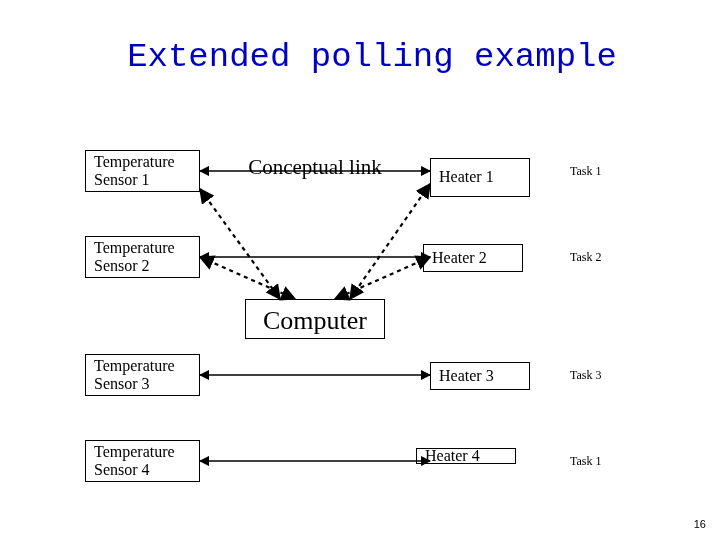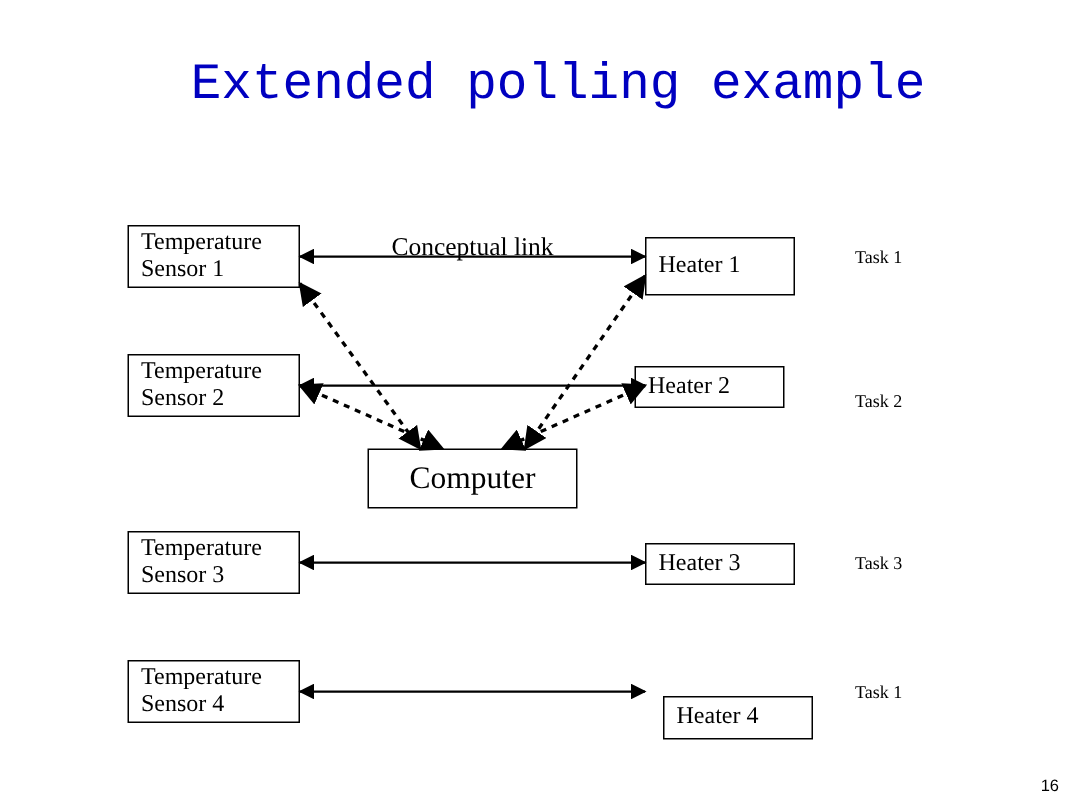--- a/index.html
+++ b/index.html
@@ -38,33 +38,33 @@
   }
   .heater-box {
     justify-content: flex-start;
   }
   .task {
     position: absolute;
     font-size: 12px;
   }
   .conceptual {
     position: absolute;
-    font-size: 17px;
+    font-size: 21px;
     text-align: center;
   }
   .computer-box {
     position: absolute;
     box-sizing: border-box;
     border: 1.5px solid #000;
     background: #fff;
     display: flex;
     align-items: flex-start;
     justify-content: center;
     padding-top: 6px;
-    font-size: 21px;
+    font-size: 26px;
   }
   .page-num {
     position: absolute;
     right: 14px;
     bottom: 10px;
     font-size: 11px;
     font-family: Arial, sans-serif;
   }
   svg.lines {
     position: absolute;
@@ -84,24 +84,24 @@
 <div class="box" style="left:85px; top:236px; width:115px; height:42px; white-space:pre-line;">Temperature
 Sensor 2</div>
 <div class="box" style="left:85px; top:354px; width:115px; height:42px; white-space:pre-line;">Temperature
 Sensor 3</div>
 <div class="box" style="left:85px; top:440px; width:115px; height:42px; white-space:pre-line;">Temperature
 Sensor 4</div>
 
 <div class="box heater-box" style="left:430px; top:158px; width:100px; height:39px;">Heater 1</div>
 <div class="box heater-box" style="left:423px; top:244px; width:100px; height:28px;">Heater 2</div>
 <div class="box heater-box" style="left:430px; top:362px; width:100px; height:28px;">Heater 3</div>
-<div class="box heater-box" style="left:442px; top:448px; width:100px; height:29px;margin-top:16px;">Heater 4</div>
+<div class="box heater-box" style="left:416px; top:448px; width:100px; height:16px;">Heater 4</div>
 
 <div class="task" style="left:570px; top:164px;">Task 1</div>
-<div class="task" style="left:570px; top:260px;">Task 2</div>
+<div class="task" style="left:570px; top:250px;">Task 2</div>
 <div class="task" style="left:570px; top:368px;">Task 3</div>
 <div class="task" style="left:570px; top:454px;">Task 1</div>
 
 <div class="conceptual" style="left:245px; top:155px; width:140px;">Conceptual link</div>
 
 <div class="computer-box" style="left:245px; top:299px; width:140px; height:40px;">Computer</div>
 
 <svg class="lines">
   <defs>
     <marker id="arrow" viewBox="0 0 10 10" refX="9" refY="5" markerWidth="7" markerHeight="7" orient="auto-start-reverse">

